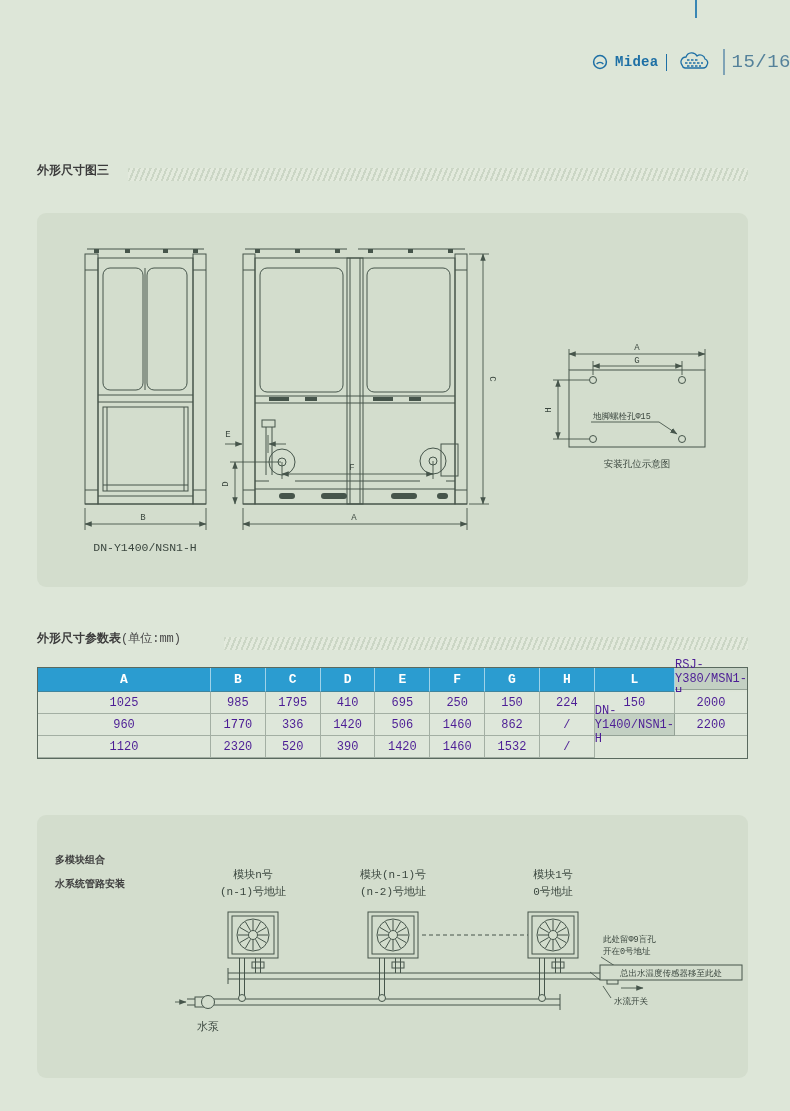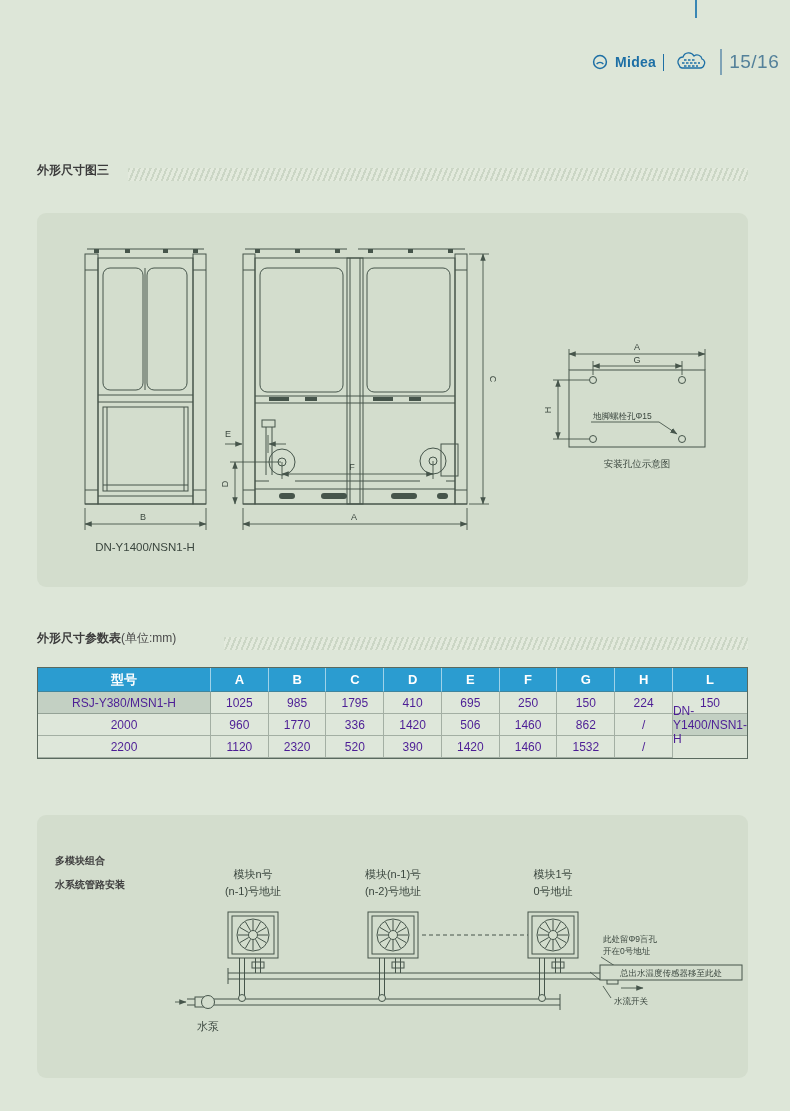--- a/index.html
+++ b/index.html
@@ -1,19 +1,19 @@
 <!DOCTYPE html>
 <html><head>
 <meta charset="utf-8">
 <style>
   html,body{margin:0;padding:0;}
   #page{
     position:relative;width:790px;height:1111px;
     background:#dde6d8;overflow:hidden;
-    font-family:Liberation Sans, sans-serif;
+    font-family:Liberation Mono, monospace;
     color:#3a463e;
   }
   .abs{position:absolute;}
   
   .top-tick{left:695px;top:0;width:2px;height:18px;background:#3987b4;}
   .brand-row{left:592px;top:49px;display:flex;align-items:center;gap:7px;height:26px;}
   .brand-text{color:#1d6fa5;font-weight:bold;font-size:14px;letter-spacing:.3px;}
   .brand-sep{width:1px;height:17px;background:#1d6fa5;}
   .head-rule{width:2px;height:26px;background:#7fa3b6;}
   .page-num{color:#54819a;font-size:19px;letter-spacing:.5px;}
@@ -191,21 +191,20 @@
       </g>
     </svg>
   </div>
 
   <div class="abs sec-title" style="left:37px;top:630px;">
     <span>外形尺寸参数表</span><span class="unit">(单位:mm)</span>
   </div>
   <div class="abs hatch" style="left:224px;top:637px;width:524px;"></div>
 
   <div class="abs dim-table">
-    <div class="c th">型号</div>
     <div class="c th">A</div>
     <div class="c th">B</div>
     <div class="c th">C</div>
     <div class="c th">D</div>
     <div class="c th">E</div>
     <div class="c th">F</div>
     <div class="c th">G</div>
     <div class="c th">H</div>
     <div class="c th">L</div>
 

